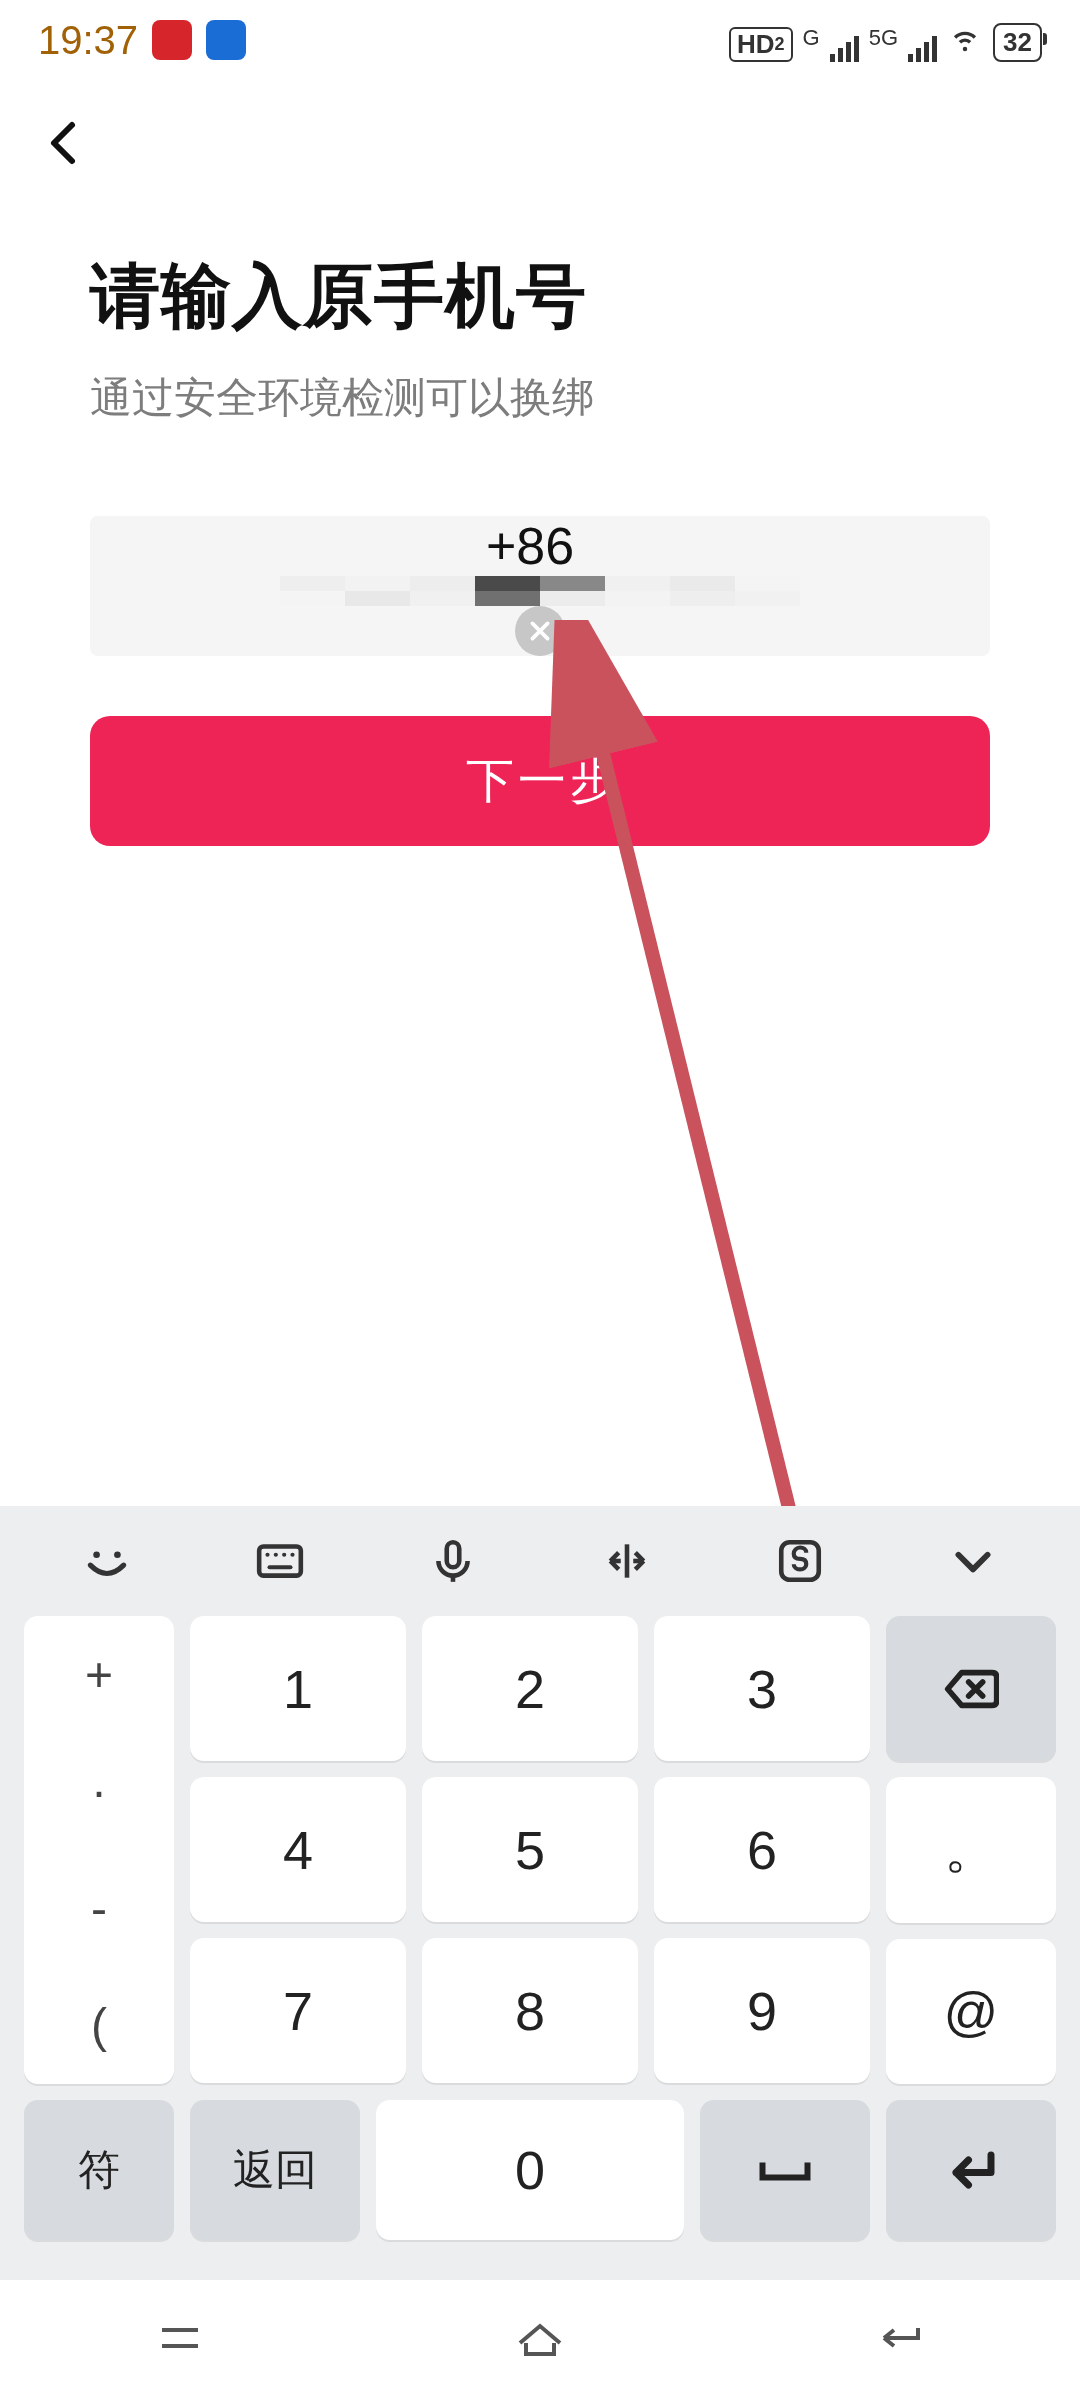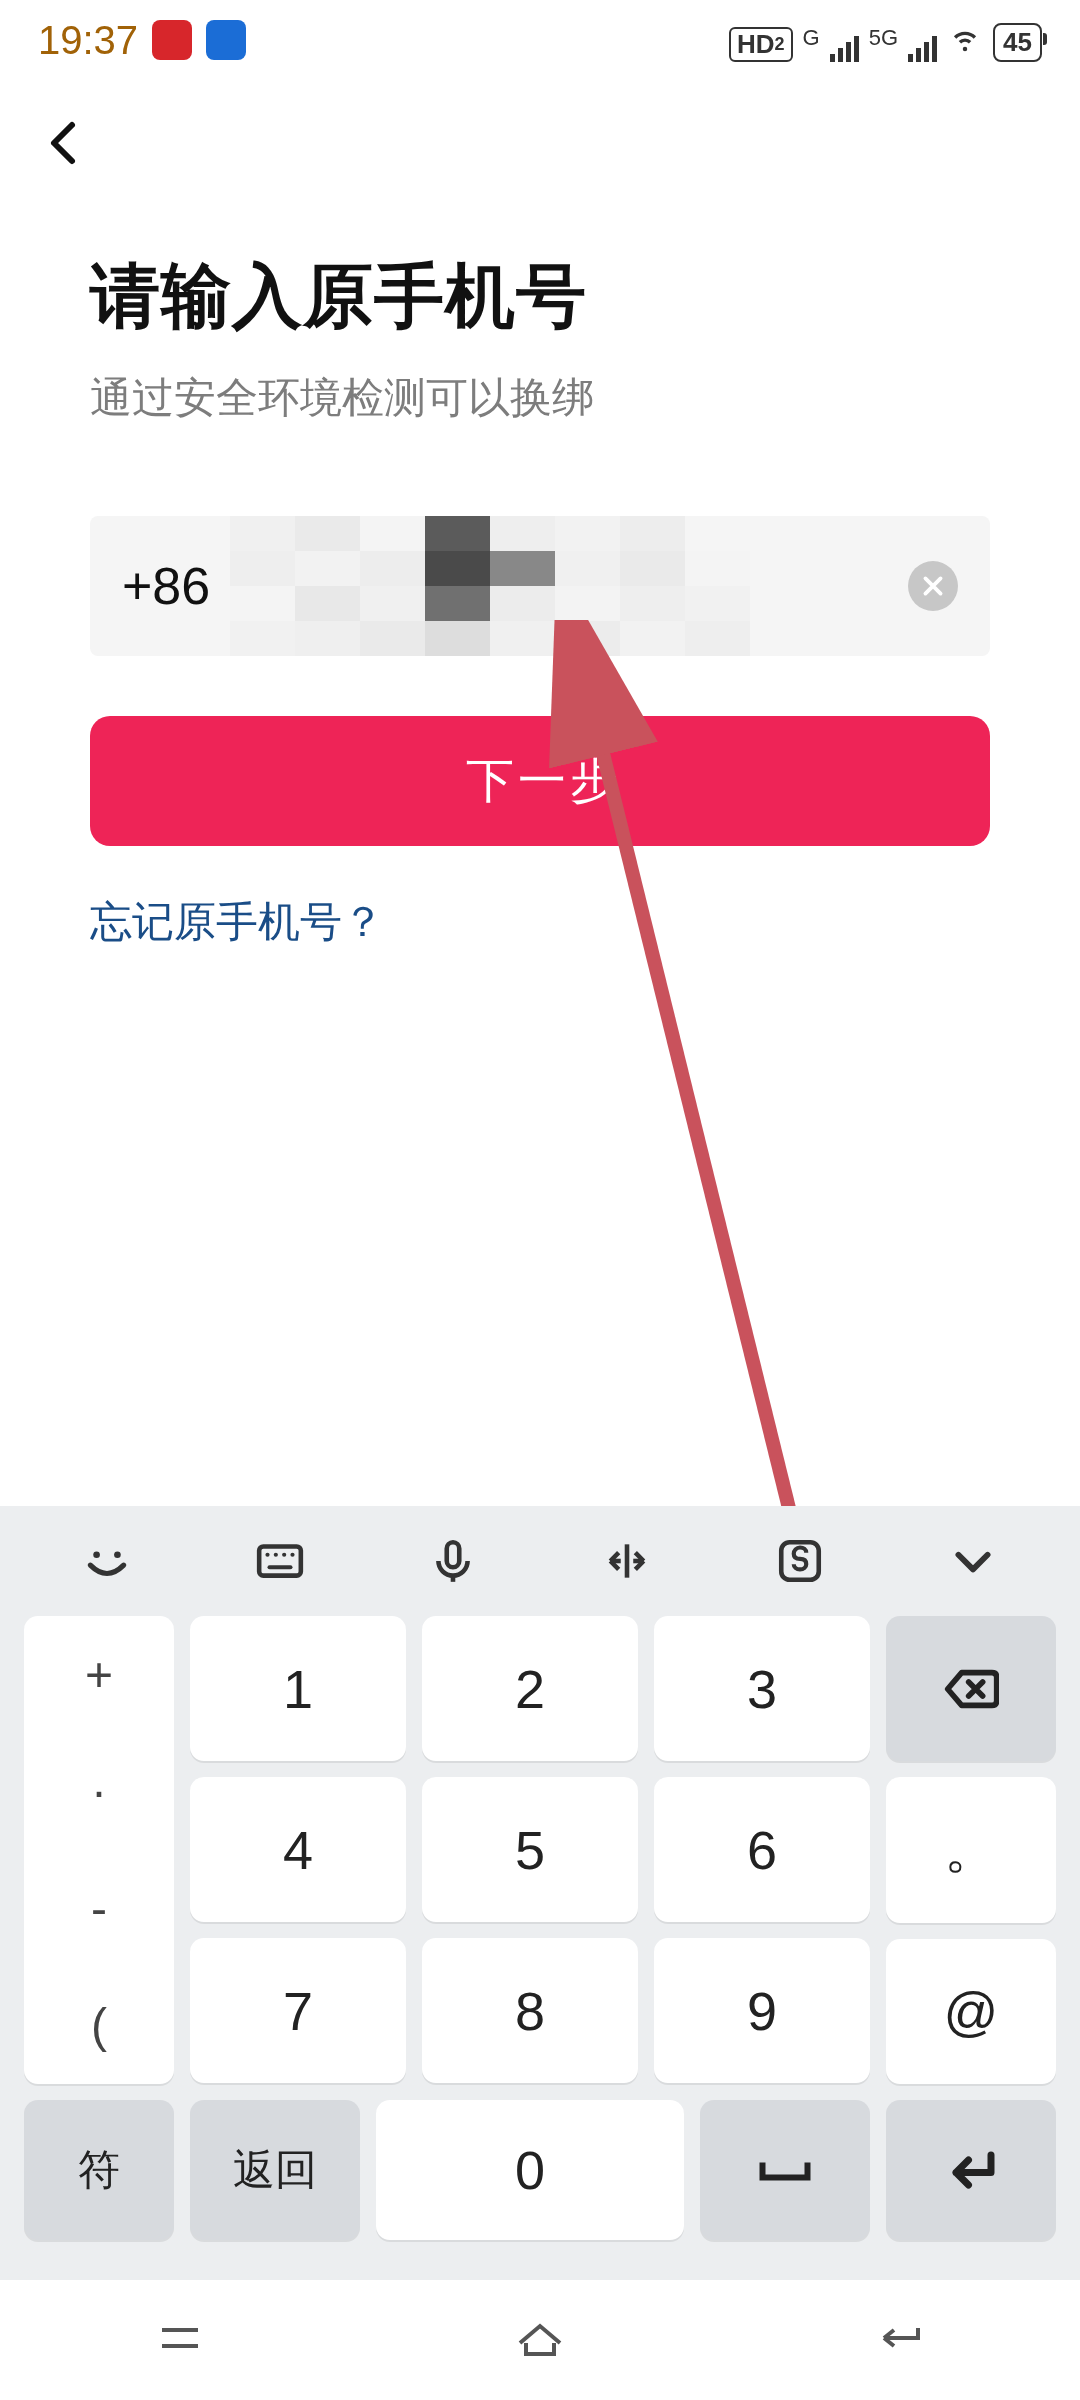--- a/index.html
+++ b/index.html
@@ -24,21 +24,21 @@
   .battery::after{content:"";position:absolute;right:-7px;top:8px;width:4px;height:12px;background:#333;border-radius:0 3px 3px 0;}
 
   
   .nav-bar { height: 130px; display: flex; align-items: center; padding: 0 40px; }
   .back-btn svg { width: 48px; height: 48px; }
 
   
   .content { padding: 40px 90px 0 90px; }
   .title { font-size: 70px; font-weight: 700; color: #111; letter-spacing:1px;}
   .subtitle { font-size: 42px; color: #7d7d7d; margin-top: 26px; }
-  .phone-input-wrap { margin-top: 90px; background: #f5f5f5; border-radius: 8px; height: 140px; display: flex; align-items: center; padding: 0 32px; position: relative; }
+  .phone-input-wrap { margin-top: 90px; background: #f5f5f5; border-radius: 8px; height: 140px; display: flex; align-items: center; padding: 0 32px; position: relative; flex-direction: column; }
   .country-code { font-size: 52px; color: #111; margin-right: 20px; }
   .phone-obscured { flex: 1; height: 100%; display: flex; align-items: center; overflow:hidden;}
   .pixel-blur { width: 520px; height: 140px; display:flex; flex-wrap:wrap;}
   .pixel-blur div{width:12.5%;height:25%;}
   .clear-btn { width: 50px; height: 50px; border-radius: 50%; background: #c7c7c7; display: flex; align-items: center; justify-content: center; color: #fff; font-size: 30px; }
   .clear-btn svg{width:26px;height:26px;}
   .next-btn { margin-top: 60px; background: #ee2457; color: #fff; font-size: 48px; height: 130px; border-radius: 20px; display: flex; align-items: center; justify-content: center; letter-spacing:4px;padding-left:8px;}
   .forgot-link { margin-top: 48px; font-size: 42px; color: #1a4d87; }
 
   
@@ -99,21 +99,21 @@
         <i class="sb1"></i>
         <i class="sb2"></i>
         <i class="sb3"></i>
         <i class="sb4"></i>
       </span>
     <span class="wifi-icon">
       <svg viewBox="0 0 24 24" width="36" height="36">
           <path fill="#333" d="M12 18.5a1.5 1.5 0 100 3 1.5 1.5 0 000-3zm-4.2-3.8a6 6 0 018.4 0l-1.6 1.6a3.7 3.7 0 00-5.2 0l-1.6-1.6zm-3.2-3.2a10.5 10.5 0 0114.8 0l-1.6 1.6a8.2 8.2 0 00-11.6 0L4.6 11.5z"></path>
         </svg>
     </span>
-    <span class="battery"><span>45</span></span>
+    <span class="battery"><span>32</span></span>
   </div>
 </div>
 
 <div class="nav-bar">
   <div class="back-btn">
     <svg viewBox="0 0 24 24">
         <path d="M16 3 L7 12 L16 21" stroke="#111" stroke-width="3" fill="none" stroke-linecap="round" stroke-linejoin="round"></path>
       </svg>
   </div>
 </div>
@@ -161,21 +161,20 @@
       </div>
     </div>
     <div class="clear-btn">
       <svg viewBox="0 0 24 24">
           <path d="M5 5 L19 19 M19 5 L5 19" stroke="#fff" stroke-width="3.5" stroke-linecap="round"></path>
         </svg>
     </div>
   </div>
 
   <div class="next-btn">下一步</div>
-  <div class="forgot-link">忘记原手机号？</div>
 </div>
 
 <svg class="annotation-arrow" width="460" height="1500">
   <defs>
     <marker id="arrowhead" markerWidth="14" markerHeight="14" refX="7" refY="4" orient="auto">
       <polygon points="0 0, 14 4, 0 8" fill="#c9525c"></polygon>
     </marker>
   </defs>
   <line x1="400" y1="1420" x2="60" y2="40" stroke="#c9525c" stroke-width="14" marker-end="url(#arrowhead)"></line>
 </svg>

